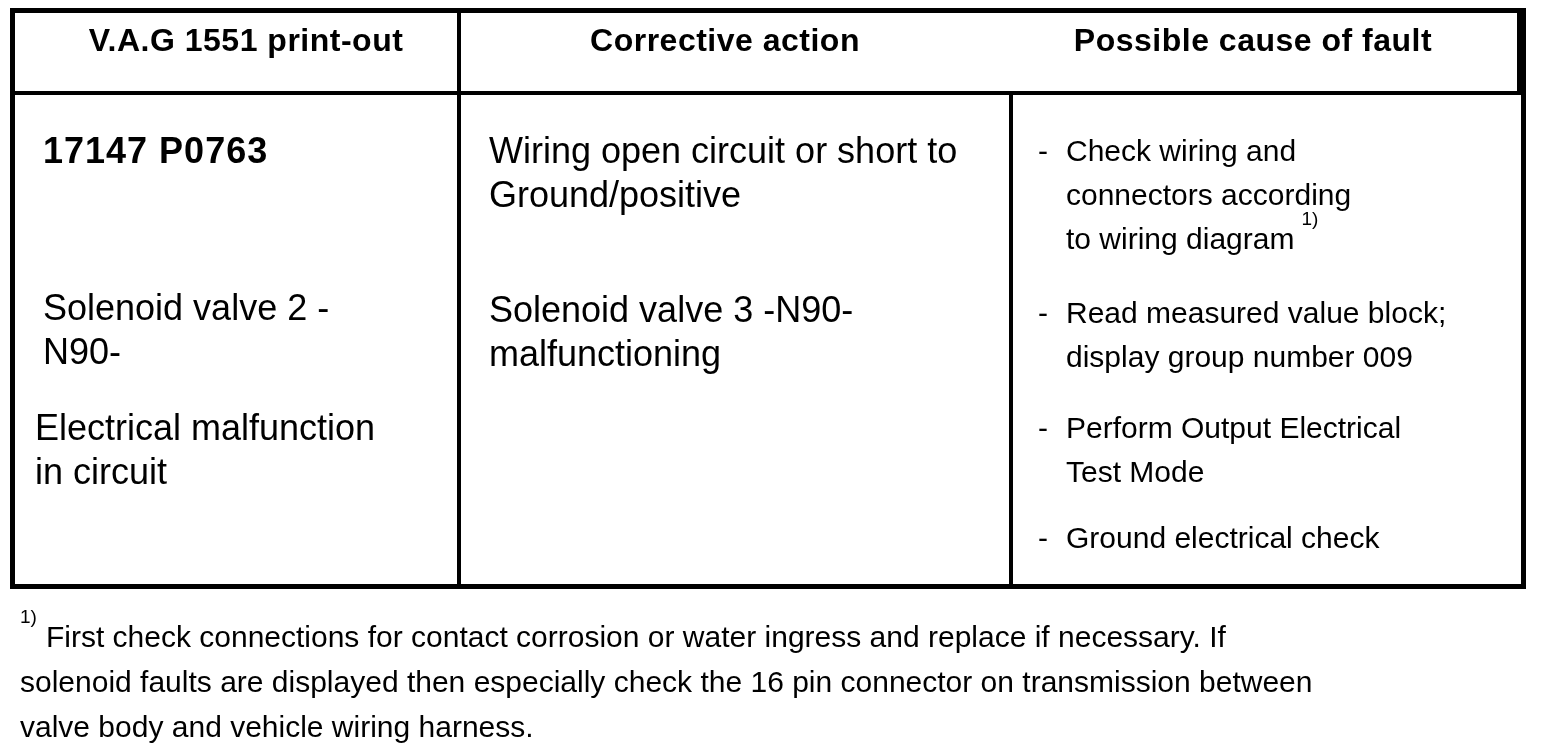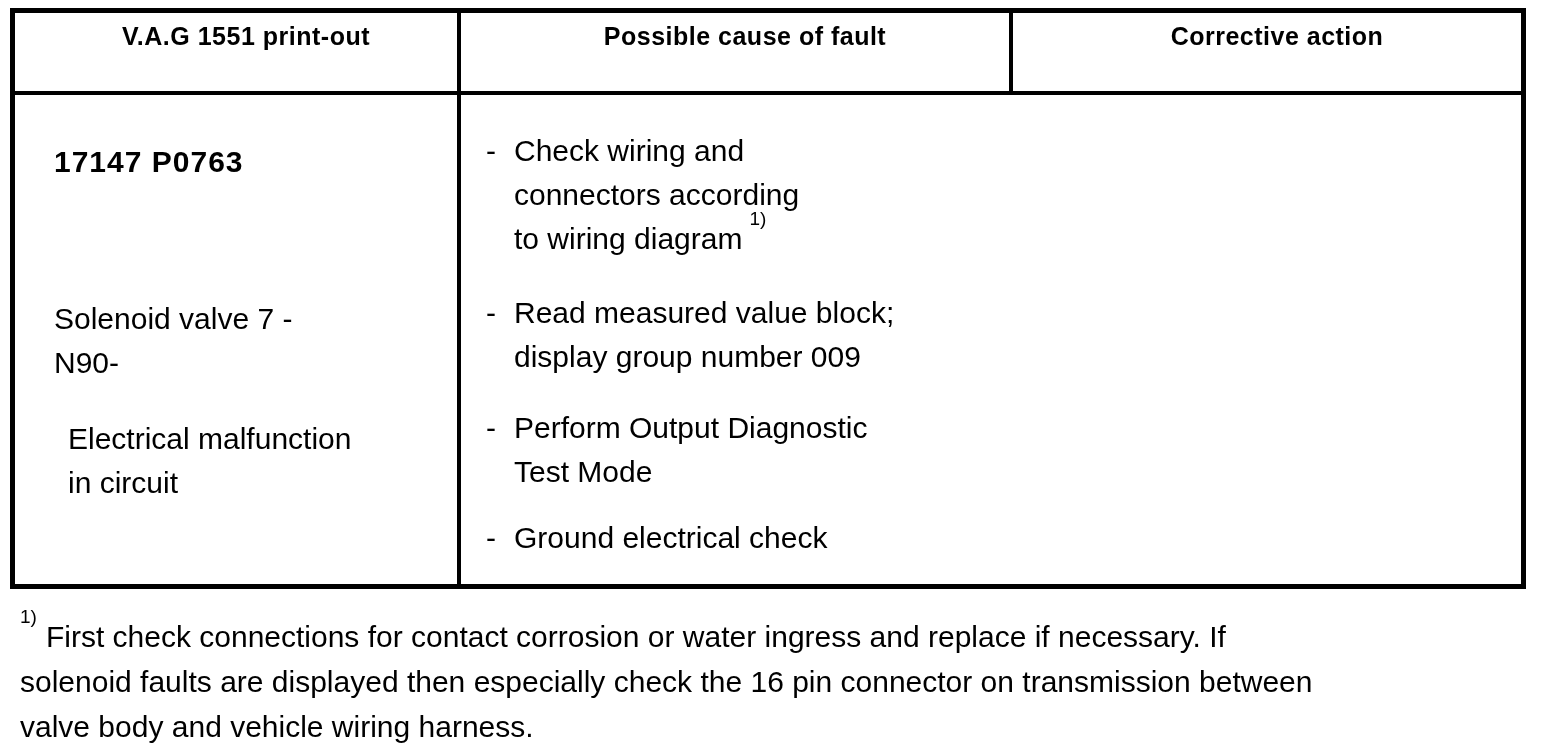--- a/index.html
+++ b/index.html
@@ -46,31 +46,31 @@
     box-sizing: border-box;
     position: relative;
   }
   .v-divider { border-right: 4px solid #000000; }
 
   .header-cell {
     display: flex;
     justify-content: center;
     align-items: flex-start;
     padding-top: 9px;
-    font-size: 25px;
+    font-size: 32px;
     font-weight: bold;
     letter-spacing: 0.5px;
     white-space: nowrap;
     padding-left: 20px;
   }
 
   .para {
     position: absolute;
-    margin: 11px;
-    font-size: 30px;
+    margin: 0;
+    font-size: 36px;
     line-height: 44px;
     white-space: pre-line;
   }
   .code { font-weight: bold; letter-spacing: 1px; }
 
   .action-item {
     position: absolute;
     display: flex;
     font-size: 30px;
     line-height: 44px;
@@ -109,34 +109,40 @@
 </style>
 </head>
 <body>
 
 <div class="page">
 
   <div class="fault-table">
 
     <div class="header-row">
       <div class="cell header-cell col-1 v-divider">V.A.G 1551 print-out</div>
+      <div class="cell header-cell col-3">Corrective action</div>
       <div class="cell header-cell col-2 v-divider">Possible cause of fault</div>
-      <div class="cell header-cell col-3">Corrective action</div>
     </div>
 
     <div class="body-row">
 
       <div class="cell col-1 v-divider">
         <p class="para code" style="left:28px; top:34px;">17147 P0763</p>
-        <p class="para" style="left:28px; top:191px;">Solenoid valve 7 -
+        <p class="para" style="left:28px; top:191px;">Solenoid valve 2 -
 N90-</p>
-        <p class="para" style="left:42px; top:311px;">Electrical malfunction
+        <p class="para" style="left:20px; top:311px;">Electrical malfunction
 in circuit</p>
       </div>
 
+      <div class="cell col-2 v-divider">
+        <p class="para" style="left:28px; top:34px;">Wiring open circuit or short to
+Ground/positive</p>
+        <p class="para" style="left:28px; top:193px;">Solenoid valve 3 -N90-
+malfunctioning</p>
+      </div>
 
       <div class="cell col-3">
 
         <div class="action-item" style="left:25px; top:34px;">
           <span class="action-dash">-</span>
           <div class="action-text-wrap">
             <span class="action-text">Check wiring and
 connectors according
 to wiring diagram</span><sup class="fn-ref">1)</sup>
           </div>
@@ -146,21 +152,21 @@
           <span class="action-dash">-</span>
           <div class="action-text-wrap">
             <span class="action-text">Read measured value block;
 display group number 009</span>
           </div>
         </div>
 
         <div class="action-item" style="left:25px; top:311px;">
           <span class="action-dash">-</span>
           <div class="action-text-wrap">
-            <span class="action-text">Perform Output Diagnostic
+            <span class="action-text">Perform Output Electrical
 Test Mode</span>
           </div>
         </div>
 
         <div class="action-item" style="left:25px; top:421px;">
           <span class="action-dash">-</span>
           <div class="action-text-wrap">
             <span class="action-text">Ground electrical check</span>
           </div>
         </div>

